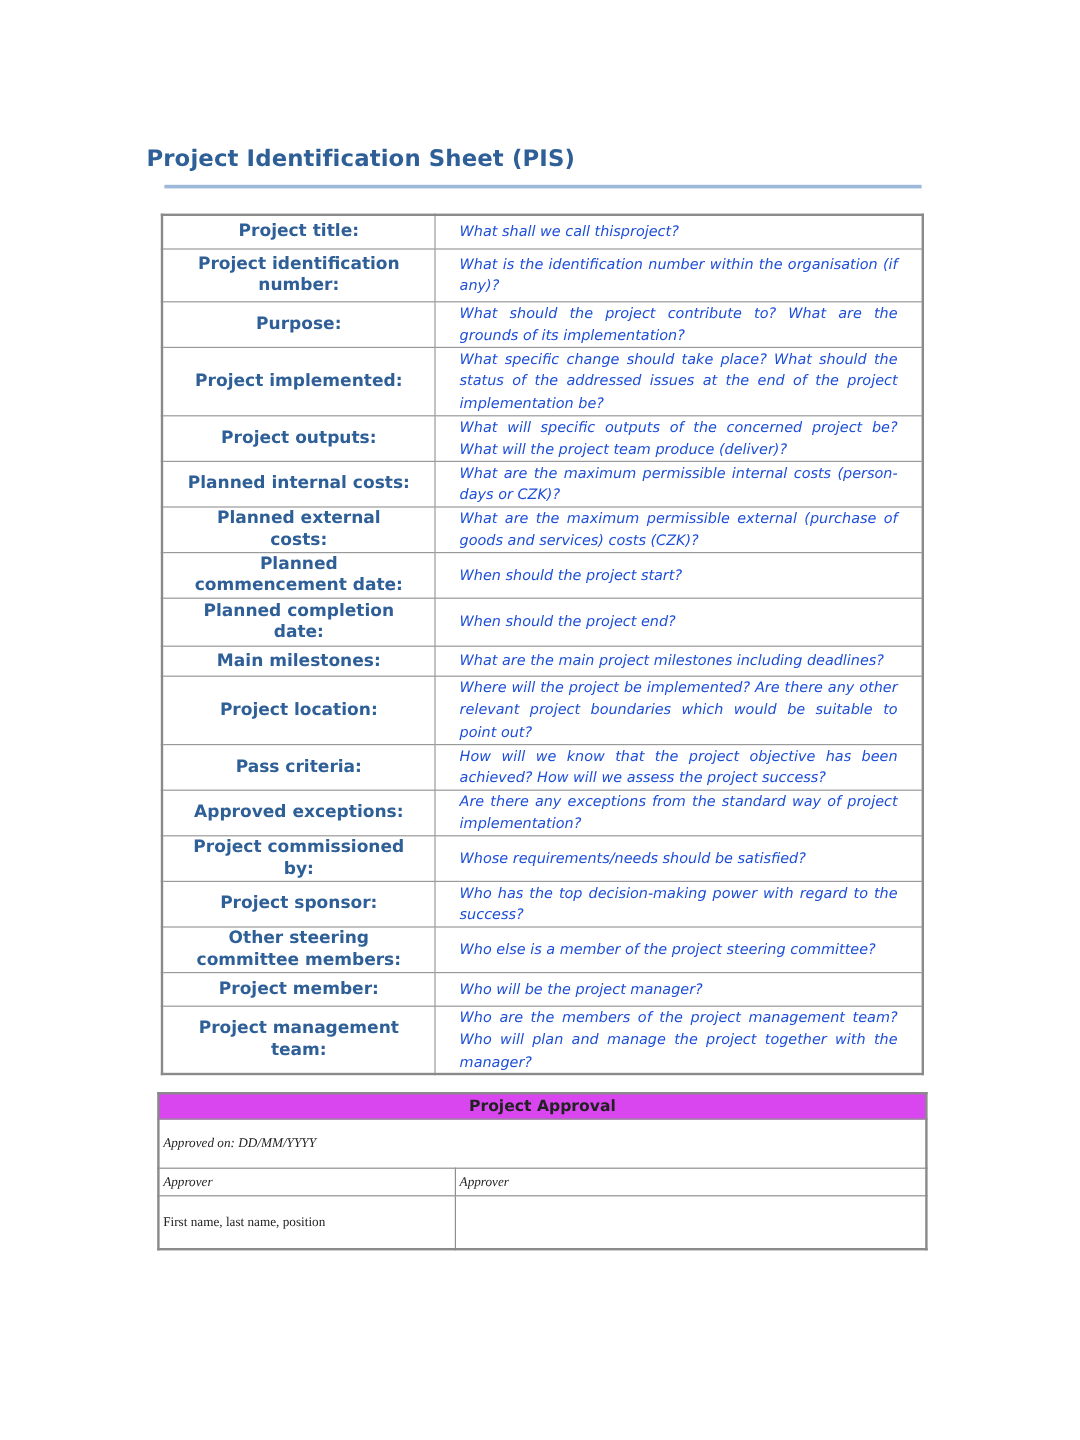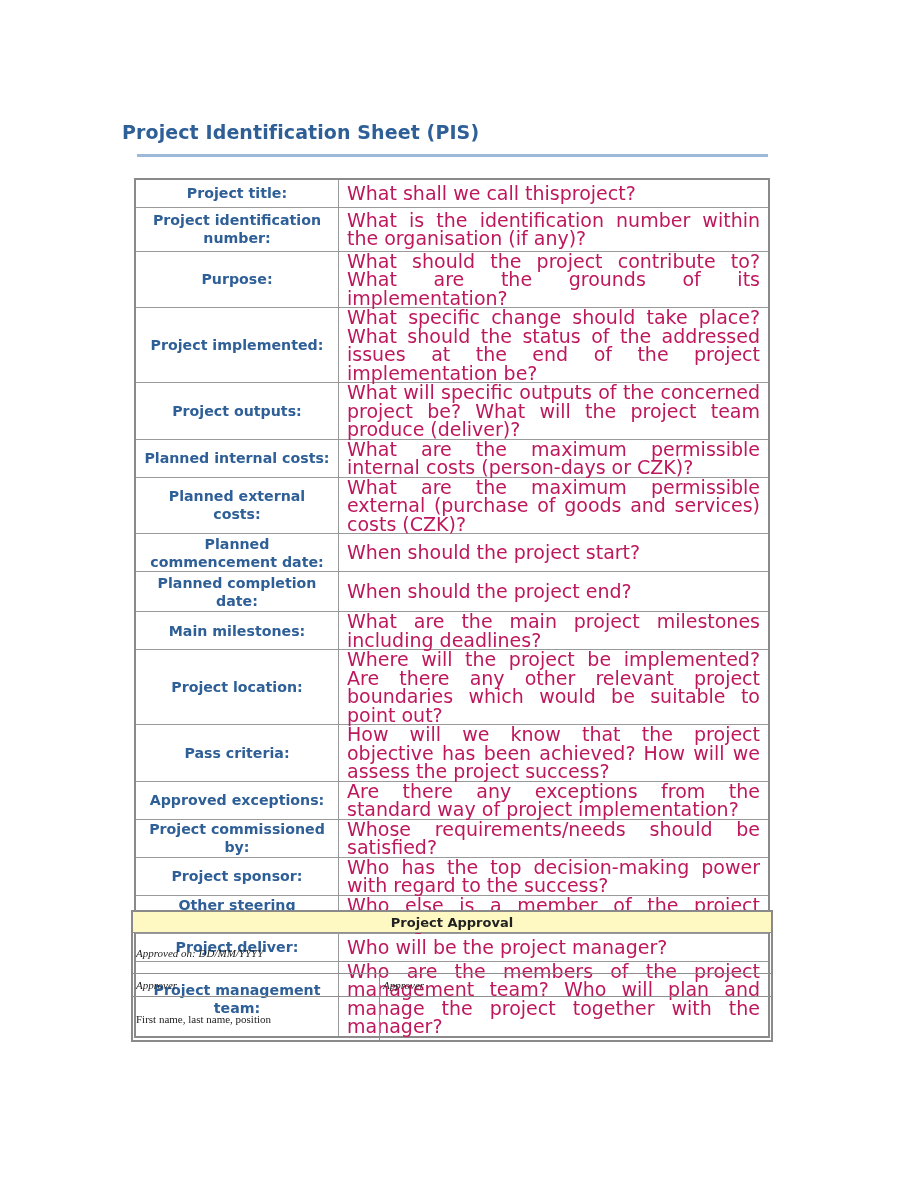--- a/index.html
+++ b/index.html
@@ -18,43 +18,43 @@
     position: absolute; left: 137px; top: 154px; width: 631px; height: 3px;
     background: #9db8d9;
   }
   table.pis {
     position: absolute; left: 134px; top: 178px; width: 636px;
     border-collapse: collapse;
     border: 2px solid #8a8a8a;
   }
   table.pis td {
     border: 1px solid #9a9a9a;
-    padding: 0 8px;
+    padding: 0 20px;
     vertical-align: middle;
     line-height: 18.5px;
   }
   table.pis td.label {
     width: 186px; text-align: center;
     font-weight: bold; font-size: 14.2px; color: #2f5f97;
     line-height: 18px;
   }
   table.pis td.value {
-    font-size: 19px; color: #be185d;
+    font-style: italic; font-size: 12px; color: #1d4ed8;
     text-align: justify;
   }
   table.approval {
     position: absolute; left: 131px; top: 910px; width: 642px;
     border-collapse: collapse; border: 2px solid #8a8a8a;
     font-family: "Liberation Serif", serif;
   }
   table.approval td {
     border: 1px solid #8f8f8f; padding: 0 3px; font-size: 11px; color: #222;
   }
   .appr-head {
-    background: #fef9c3; text-align: center; font-weight: bold;
+    background: #d946ef; text-align: center; font-weight: bold;
     font-family: "DejaVu Sans", sans-serif !important; font-size: 13px !important;
     height: 20px;
   }
   .appr-date { height: 40px; font-style: italic; }
   .appr-sub { height: 22px; font-style: italic; }
   .appr-val { height: 43px; }
 </style>
 </head>
 <body>
 
@@ -121,21 +121,21 @@
       </tr>
       <tr style="height: 38px;">
         <td class="label">Project sponsor:</td>
         <td class="value">Who has the top decision-making power with regard to the success?</td>
       </tr>
       <tr style="height: 38px;">
         <td class="label">Other steering committee members:</td>
         <td class="value">Who else is a member of the project steering committee?</td>
       </tr>
       <tr style="height: 28px;">
-        <td class="label">Project deliver:</td>
+        <td class="label">Project member:</td>
         <td class="value">Who will be the project manager?</td>
       </tr>
       <tr style="height: 55px;">
         <td class="label">Project management team:</td>
         <td class="value">Who are the members of the project management team? Who will plan and manage the project together with the manager?</td>
       </tr>
     </tbody>
 </table>
 
 <table class="approval">

